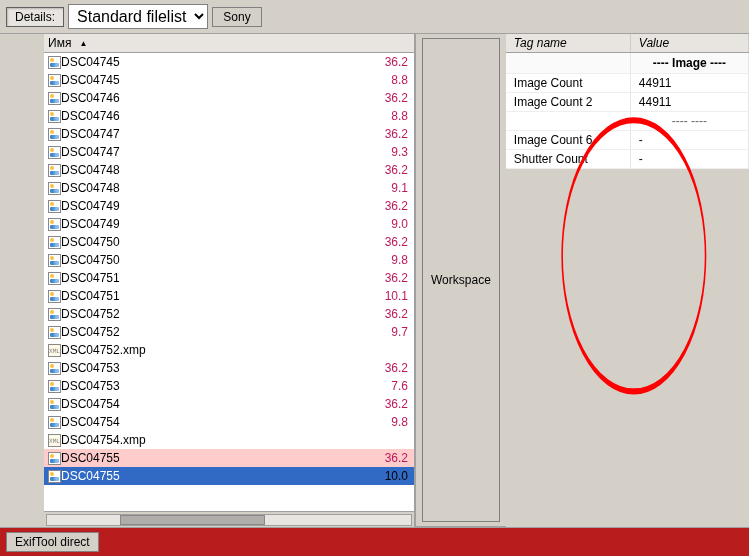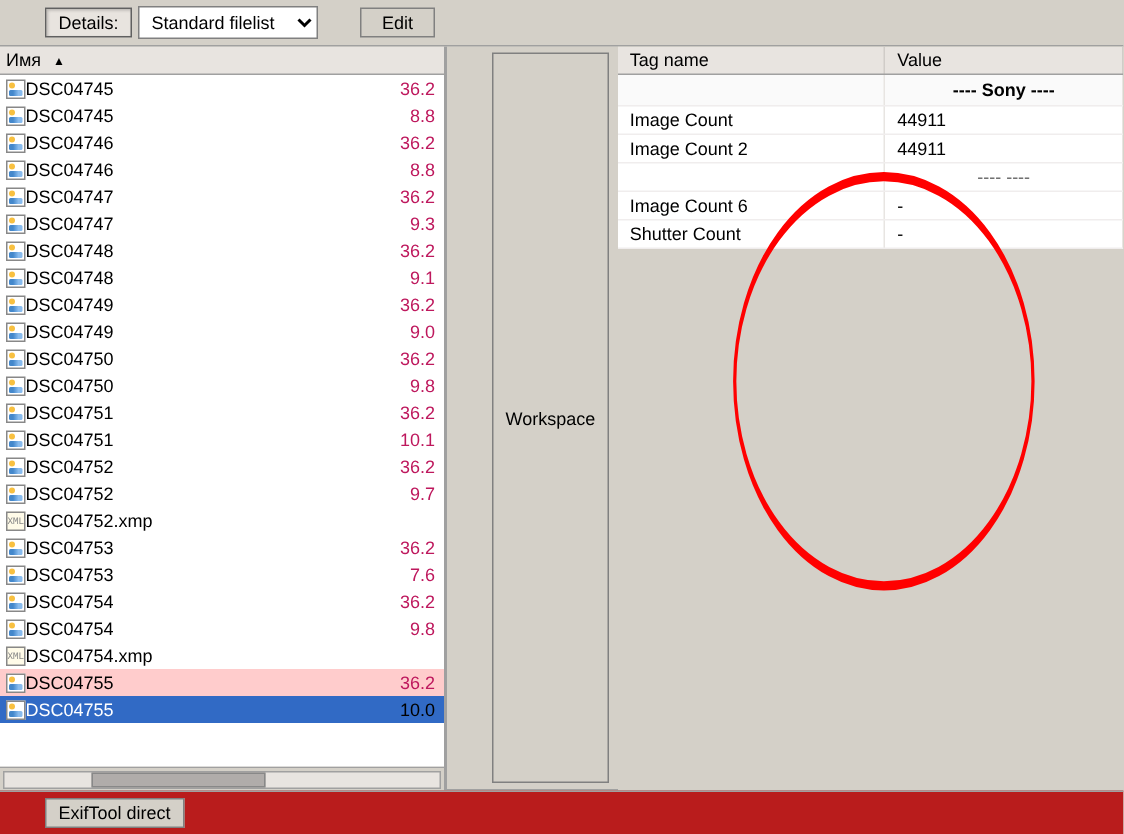--- a/index.html
+++ b/index.html
@@ -23,49 +23,49 @@
       gap: 4px;
       border-bottom: 1px solid #a0a0a0;
     }
     .btn {
       background: #d4d0c8;
       border: 1px solid #808080;
       padding: 2px 8px;
       font-size: 12px;
       cursor: pointer;
       min-width: 50px;
-      margin-left: 24px;
     }
     .btn.active {
       background: #e8e4df;
       border: 1px solid #606060;
       box-shadow: inset 1px 1px 2px rgba(0,0,0,0.2);
     }
 
     select.filelist {
-      font-size: 12px;
+      font-size: 16px;
       padding: 2px 4px;
       border: 1px solid #808080;
       background: white;
       min-width: 120px;
     }
 
     
     .main-content {
       display: flex;
       flex: 1;
       overflow: hidden;
     }
 
     
     .left-panel {
-      width: 298px;
+      width: 416px;
       display: flex;
       flex-direction: column;
       border-right: 2px solid #a0a0a0;
+      padding-left: 44px;
     }
 
     .col-header {
       display: flex;
       align-items: center;
       padding: 2px 4px;
       background: #e8e4e0;
       border-bottom: 1px solid #a0a0a0;
       font-size: 12px;
       position: relative;
@@ -188,20 +188,21 @@
       font-size: 12px;
     }
 
     .tag-table th {
       background: #e8e4e0;
       border-bottom: 1px solid #a0a0a0;
       border-right: 1px solid #d0ccc8;
       padding: 2px 8px;
       text-align: left;
       font-weight: normal;
+      font-style: italic;
     }
 
     .tag-table td {
       padding: 2px 8px;
       border-bottom: 1px solid #f0eded;
       border-right: 1px solid #e8e5e2;
     }
 
     
     .bottom-bar {
@@ -281,21 +282,21 @@
     }
   </style>
 </head>
 <body>
 
 <div class="toolbar">
   <button class="btn active">Details:</button>
   <select class="filelist">
     <option>Standard filelist</option>
   </select>
-  <button class="btn">Edit</button>
+  <button class="btn">Sony</button>
 </div>
 
 <div class="main-content">
 
   <div class="left-panel">
 
     <div class="col-header">
       <div class="col-header-name">
         <span>Имя</span>
         <span class="sort-arrow">▲</span>
@@ -496,21 +497,21 @@
         <table>
           <thead>
             <tr>
               <th>Tag name</th>
               <th>Value</th>
             </tr>
           </thead>
           <tbody id="tag-tbody">
           <tr class="tag-row-sony-divider">
                 <td></td>
-                <td><strong>---- Sony ----</strong></td>
+                <td><strong>---- Image ----</strong></td>
               </tr>
               <tr>
                 <td>Image Count</td>
                 <td>44911</td>
               </tr>
               <tr>
                 <td>Image Count 2</td>
                 <td>44911</td>
               </tr>
               <tr class="dashes-row">

